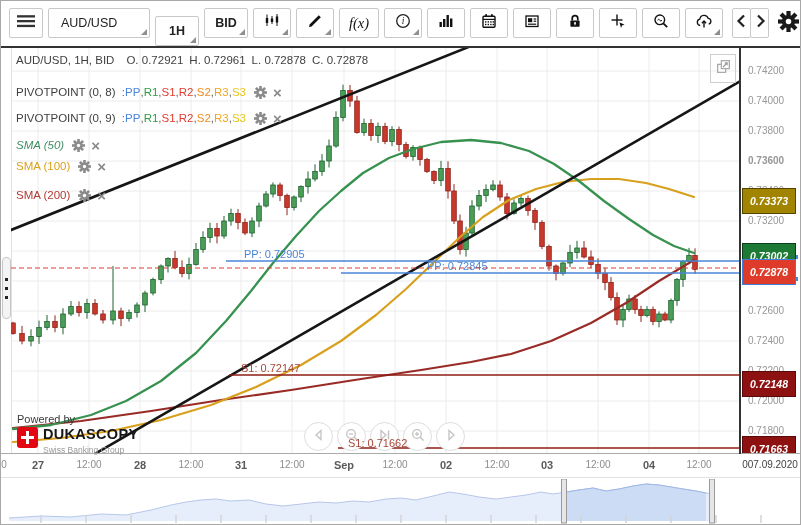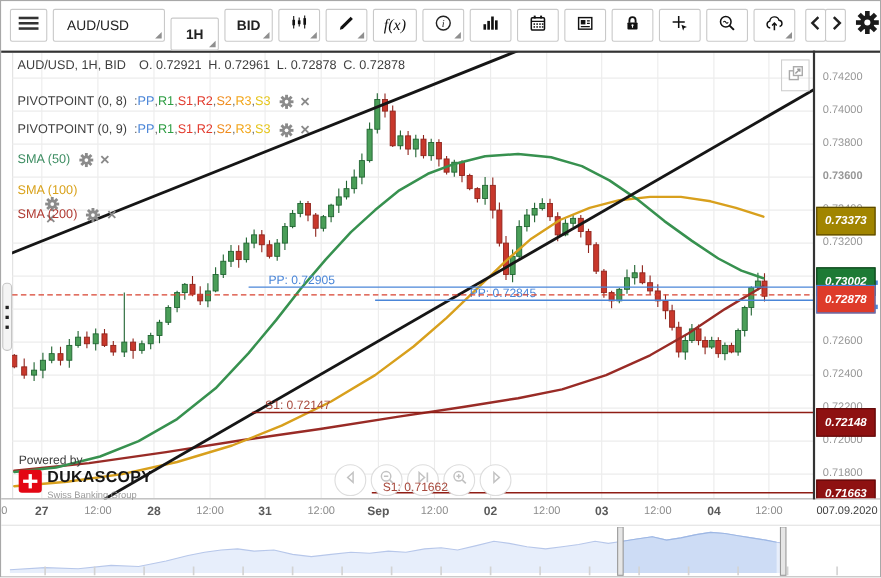--- a/index.html
+++ b/index.html
@@ -508,38 +508,38 @@
             <rect x="-1.6" y="-8" width="3.2" height="4.5" fill="#8b8b8b" transform="rotate(225)"></rect>
             <rect x="-1.6" y="-8" width="3.2" height="4.5" fill="#8b8b8b" transform="rotate(270)"></rect>
             <rect x="-1.6" y="-8" width="3.2" height="4.5" fill="#8b8b8b" transform="rotate(315)"></rect>
             <circle r="5" fill="#8b8b8b"></circle>
             <circle r="2.1" fill="#fff"></circle>
           </svg>
         </span>
         <span class="ind-x">×</span>
       </div>
       <div class="ind-row" style="top: 133px;">
-        <span style="color: rgb(62, 142, 99);">SMA (50)</span>
+        <span style="color: rgb(62, 142, 99); font-style: italic;">SMA (50)</span>
         <span class="ind-gear">
           <svg width="13" height="13" viewBox="-8 -8 16 16">
             <rect x="-1.6" y="-8" width="3.2" height="4.5" fill="#8b8b8b" transform="rotate(0)"></rect>
             <rect x="-1.6" y="-8" width="3.2" height="4.5" fill="#8b8b8b" transform="rotate(45)"></rect>
             <rect x="-1.6" y="-8" width="3.2" height="4.5" fill="#8b8b8b" transform="rotate(90)"></rect>
             <rect x="-1.6" y="-8" width="3.2" height="4.5" fill="#8b8b8b" transform="rotate(135)"></rect>
             <rect x="-1.6" y="-8" width="3.2" height="4.5" fill="#8b8b8b" transform="rotate(180)"></rect>
             <rect x="-1.6" y="-8" width="3.2" height="4.5" fill="#8b8b8b" transform="rotate(225)"></rect>
             <rect x="-1.6" y="-8" width="3.2" height="4.5" fill="#8b8b8b" transform="rotate(270)"></rect>
             <rect x="-1.6" y="-8" width="3.2" height="4.5" fill="#8b8b8b" transform="rotate(315)"></rect>
             <circle r="5" fill="#8b8b8b"></circle>
             <circle r="2.1" fill="#fff"></circle>
           </svg>
         </span>
         <span class="ind-x">×</span>
       </div>
-      <div class="ind-row" style="top: 166px; flex-direction: column;">
+      <div class="ind-row" style="top: 154px;">
         <span style="color: rgb(217, 162, 27);">SMA (100)</span>
         <span class="ind-gear">
           <svg width="13" height="13" viewBox="-8 -8 16 16">
             <rect x="-1.6" y="-8" width="3.2" height="4.5" fill="#8b8b8b" transform="rotate(0)"></rect>
             <rect x="-1.6" y="-8" width="3.2" height="4.5" fill="#8b8b8b" transform="rotate(45)"></rect>
             <rect x="-1.6" y="-8" width="3.2" height="4.5" fill="#8b8b8b" transform="rotate(90)"></rect>
             <rect x="-1.6" y="-8" width="3.2" height="4.5" fill="#8b8b8b" transform="rotate(135)"></rect>
             <rect x="-1.6" y="-8" width="3.2" height="4.5" fill="#8b8b8b" transform="rotate(180)"></rect>
             <rect x="-1.6" y="-8" width="3.2" height="4.5" fill="#8b8b8b" transform="rotate(225)"></rect>
             <rect x="-1.6" y="-8" width="3.2" height="4.5" fill="#8b8b8b" transform="rotate(270)"></rect>

